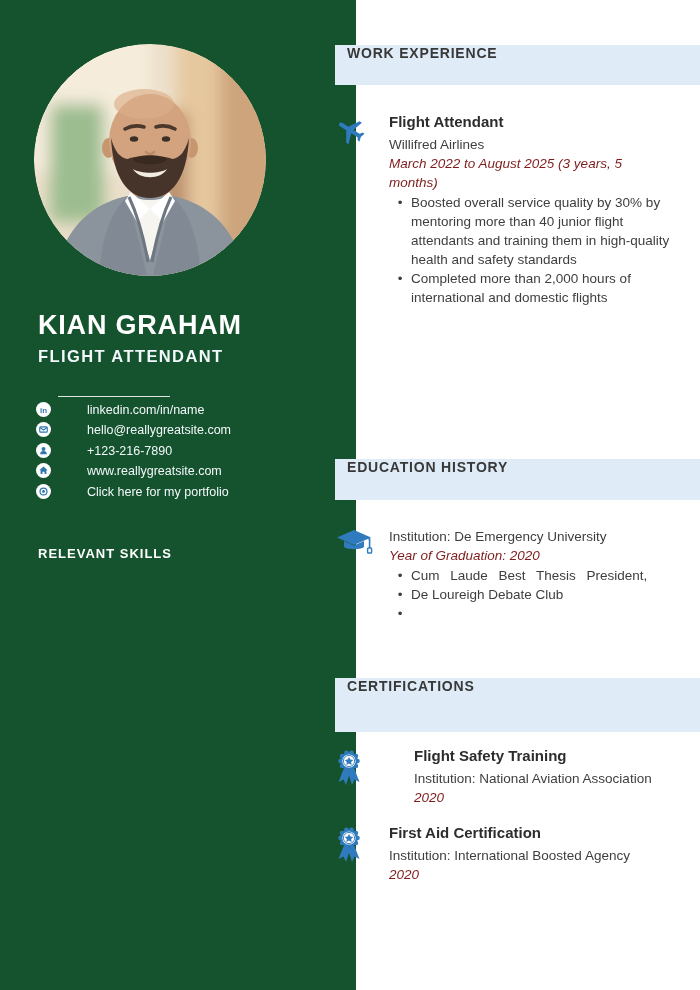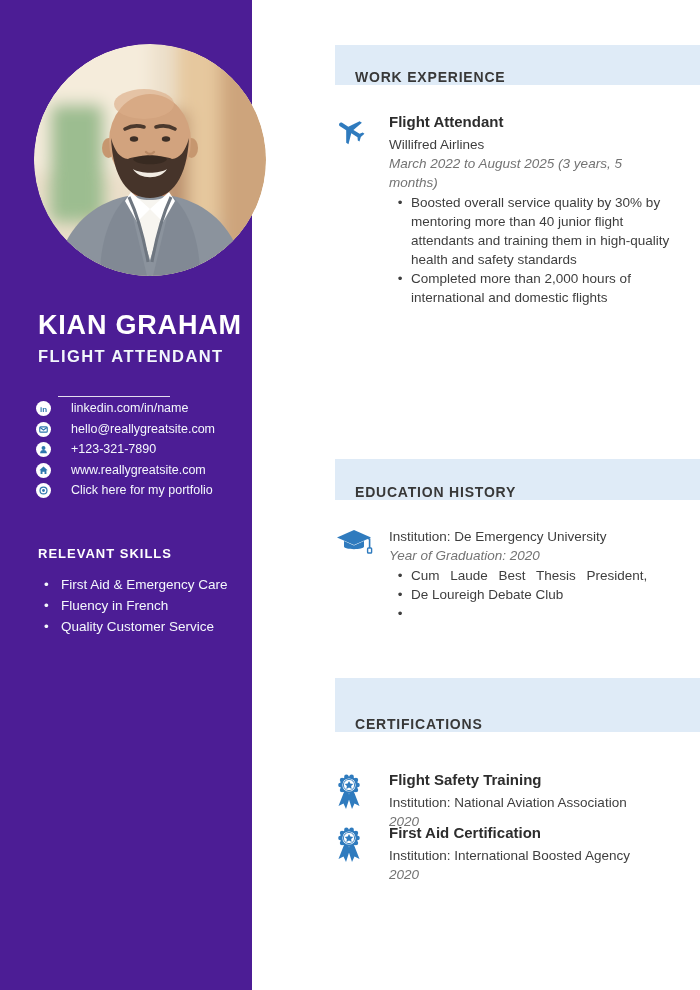--- a/index.html
+++ b/index.html
@@ -1,53 +1,53 @@
 <!DOCTYPE html>
 <html><head>
 <meta charset="utf-8">
 <style>
   html,body{margin:0;padding:0;background:#ffffff;}
   .page{position:relative;width:700px;height:990px;background:#ffffff;
         font-family:"Liberation Sans",sans-serif;overflow:hidden;}
 
   
-  .sidebar{position:absolute;left:0;top:0;width:252px;height:990px;background:#4c1d95;color:#fff;}
+  .sidebar{position:absolute;left:0;top:0;width:356px;height:990px;background:#14532d;color:#fff;}
   .photo{position:absolute;left:34px;top:44px;width:232px;height:232px;border-radius:50%;overflow:hidden;}
   .photo svg{display:block;width:232px;height:232px;}
   .name{position:absolute;left:38px;top:310px;margin:0;font-size:27px;font-weight:bold;letter-spacing:.8px;color:#ffffff;}
   .role{position:absolute;left:38px;top:347px;margin:0;font-size:16.5px;font-weight:bold;letter-spacing:1.4px;color:#f2f7fb;}
   .link-line{position:absolute;left:58px;top:396px;width:112px;height:1px;background:rgba(255,255,255,.85);}
   .contact{position:absolute;left:36px;top:401px;margin:0;padding:0;list-style:none;}
-  .contact li{display:flex;align-items:flex-start;height:15.5px;margin-bottom:5px;cursor:pointer;gap:12px;}
+  .contact li{display:flex;align-items:flex-end;height:15.5px;margin-bottom:5px;cursor:pointer;}
   .cicon{width:15px;height:15px;margin-right:8px;flex:none;}
   .cicon svg{display:block;width:15px;height:15px;}
-  .ctext{font-size:12.5px;color:#f4f8fc;white-space:nowrap;}
+  .ctext{font-size:12.5px;color:#f4f8fc;white-space:nowrap;margin-left:28px;}
   .skills-h{position:absolute;left:38px;top:546px;margin:0;font-size:13px;font-weight:bold;letter-spacing:1px;color:#ffffff;}
   .skills{position:absolute;left:44px;top:577px;margin:0;padding:0;list-style:none;font-size:13.5px;color:#f4f8fc;}
   .skills li{display:flex;line-height:15px;margin-bottom:6px;}
   .dot{width:17px;flex:none;text-align:left;}
   .dot::before{content:"\2022";}
 
   
   .bar{position:absolute;left:335px;right:0;height:40px;background:#DFEBF7;
-       display:flex;align-items:flex-end;padding-left:20px;box-sizing:border-box;}
+       display:flex;align-items:flex-start;padding-left:12px;box-sizing:border-box;}
   .bar span{font-size:14px;font-weight:bold;letter-spacing:.8px;color:#383838;}
   .bar-work{top:45px;}
   .bar-edu{top:459px;height:41px;}
   .bar-cert{top:678px;height:54px;}
 
   .entry{position:absolute;left:335px;width:338px;display:flex;}
   .entry-icon{width:54px;flex:none;padding-top:1px;}
   .entry-body{flex:1;color:#3e3e3e;font-size:13.5px;line-height:19px;}
   .entry-work{top:113px;}
   .entry-edu{top:527px;}
-  .entry-c1{top:771px;}
+  .entry-c1{top:747px;gap:25px;}
   .entry-c2{top:824px;}
   .etitle{font-size:15px;font-weight:bold;color:#2d2d2d;line-height:18px;margin-bottom:4px;}
-  .eitalic{font-style:italic;color:#737373;}
+  .eitalic{font-style:italic;color:#7f1d1d;}
   ul.bullets{margin:1px 0 0 0;padding:0;list-style:none;}
   ul.bullets li{display:flex;}
   ul.bullets .dot{width:22px;flex:none;text-align:center;}
   .btxt{flex:1;}
   .justified{word-spacing:7px;}
 </style>
 </head>
 <body>
 
 <div class="page">
@@ -138,21 +138,21 @@
         <span class="ctext">hello@reallygreatsite.com</span>
       </li>
       <li>
         <span class="cicon">
           <svg viewBox="0 0 16 16">
               <circle cx="8" cy="8" r="8" fill="#ffffff"></circle>
             <circle cx="8" cy="6.3" r="2.1" fill="#2E76AD"></circle>
             <path d="M4.4,12 a3.6,3.6 0 0 1 7.2,0 z" fill="#2E76AD"></path>
             </svg>
         </span>
-        <span class="ctext">+123-321-7890</span>
+        <span class="ctext">+123-216-7890</span>
       </li>
       <li>
         <span class="cicon">
           <svg viewBox="0 0 16 16">
               <circle cx="8" cy="8" r="8" fill="#ffffff"></circle>
             <path d="M8,3.8 L12.4,7.6 H11.1 V11.8 H9.1 V9.2 H6.9 V11.8 H4.9 V7.6 H3.6 Z" fill="#2E76AD"></path>
             </svg>
         </span>
         <span class="ctext">www.reallygreatsite.com</span>
       </li>
@@ -162,34 +162,20 @@
               <circle cx="8" cy="8" r="8" fill="#ffffff"></circle>
             <circle cx="8" cy="8" r="3.7" fill="none" stroke="#2E76AD" stroke-width="1.3"></circle>
             <circle cx="8" cy="8" r="1.5" fill="#2E76AD"></circle>
             </svg>
         </span>
         <span class="ctext">Click here for my portfolio</span>
       </li>
     </ul>
 
     <h3 class="skills-h">RELEVANT SKILLS</h3>
-    <ul class="skills">
-      <li>
-          <span class="dot"></span>
-          <span>First Aid &amp; Emergency Care</span>
-        </li>
-      <li>
-          <span class="dot"></span>
-          <span>Fluency in French</span>
-        </li>
-      <li>
-          <span class="dot"></span>
-          <span>Quality Customer Service</span>
-        </li>
-    </ul>
   </aside>
 
   <main>
 
     <div class="bar bar-work">
       <span>WORK EXPERIENCE</span>
     </div>
 
     <div class="entry entry-work">
       <div class="entry-icon">

